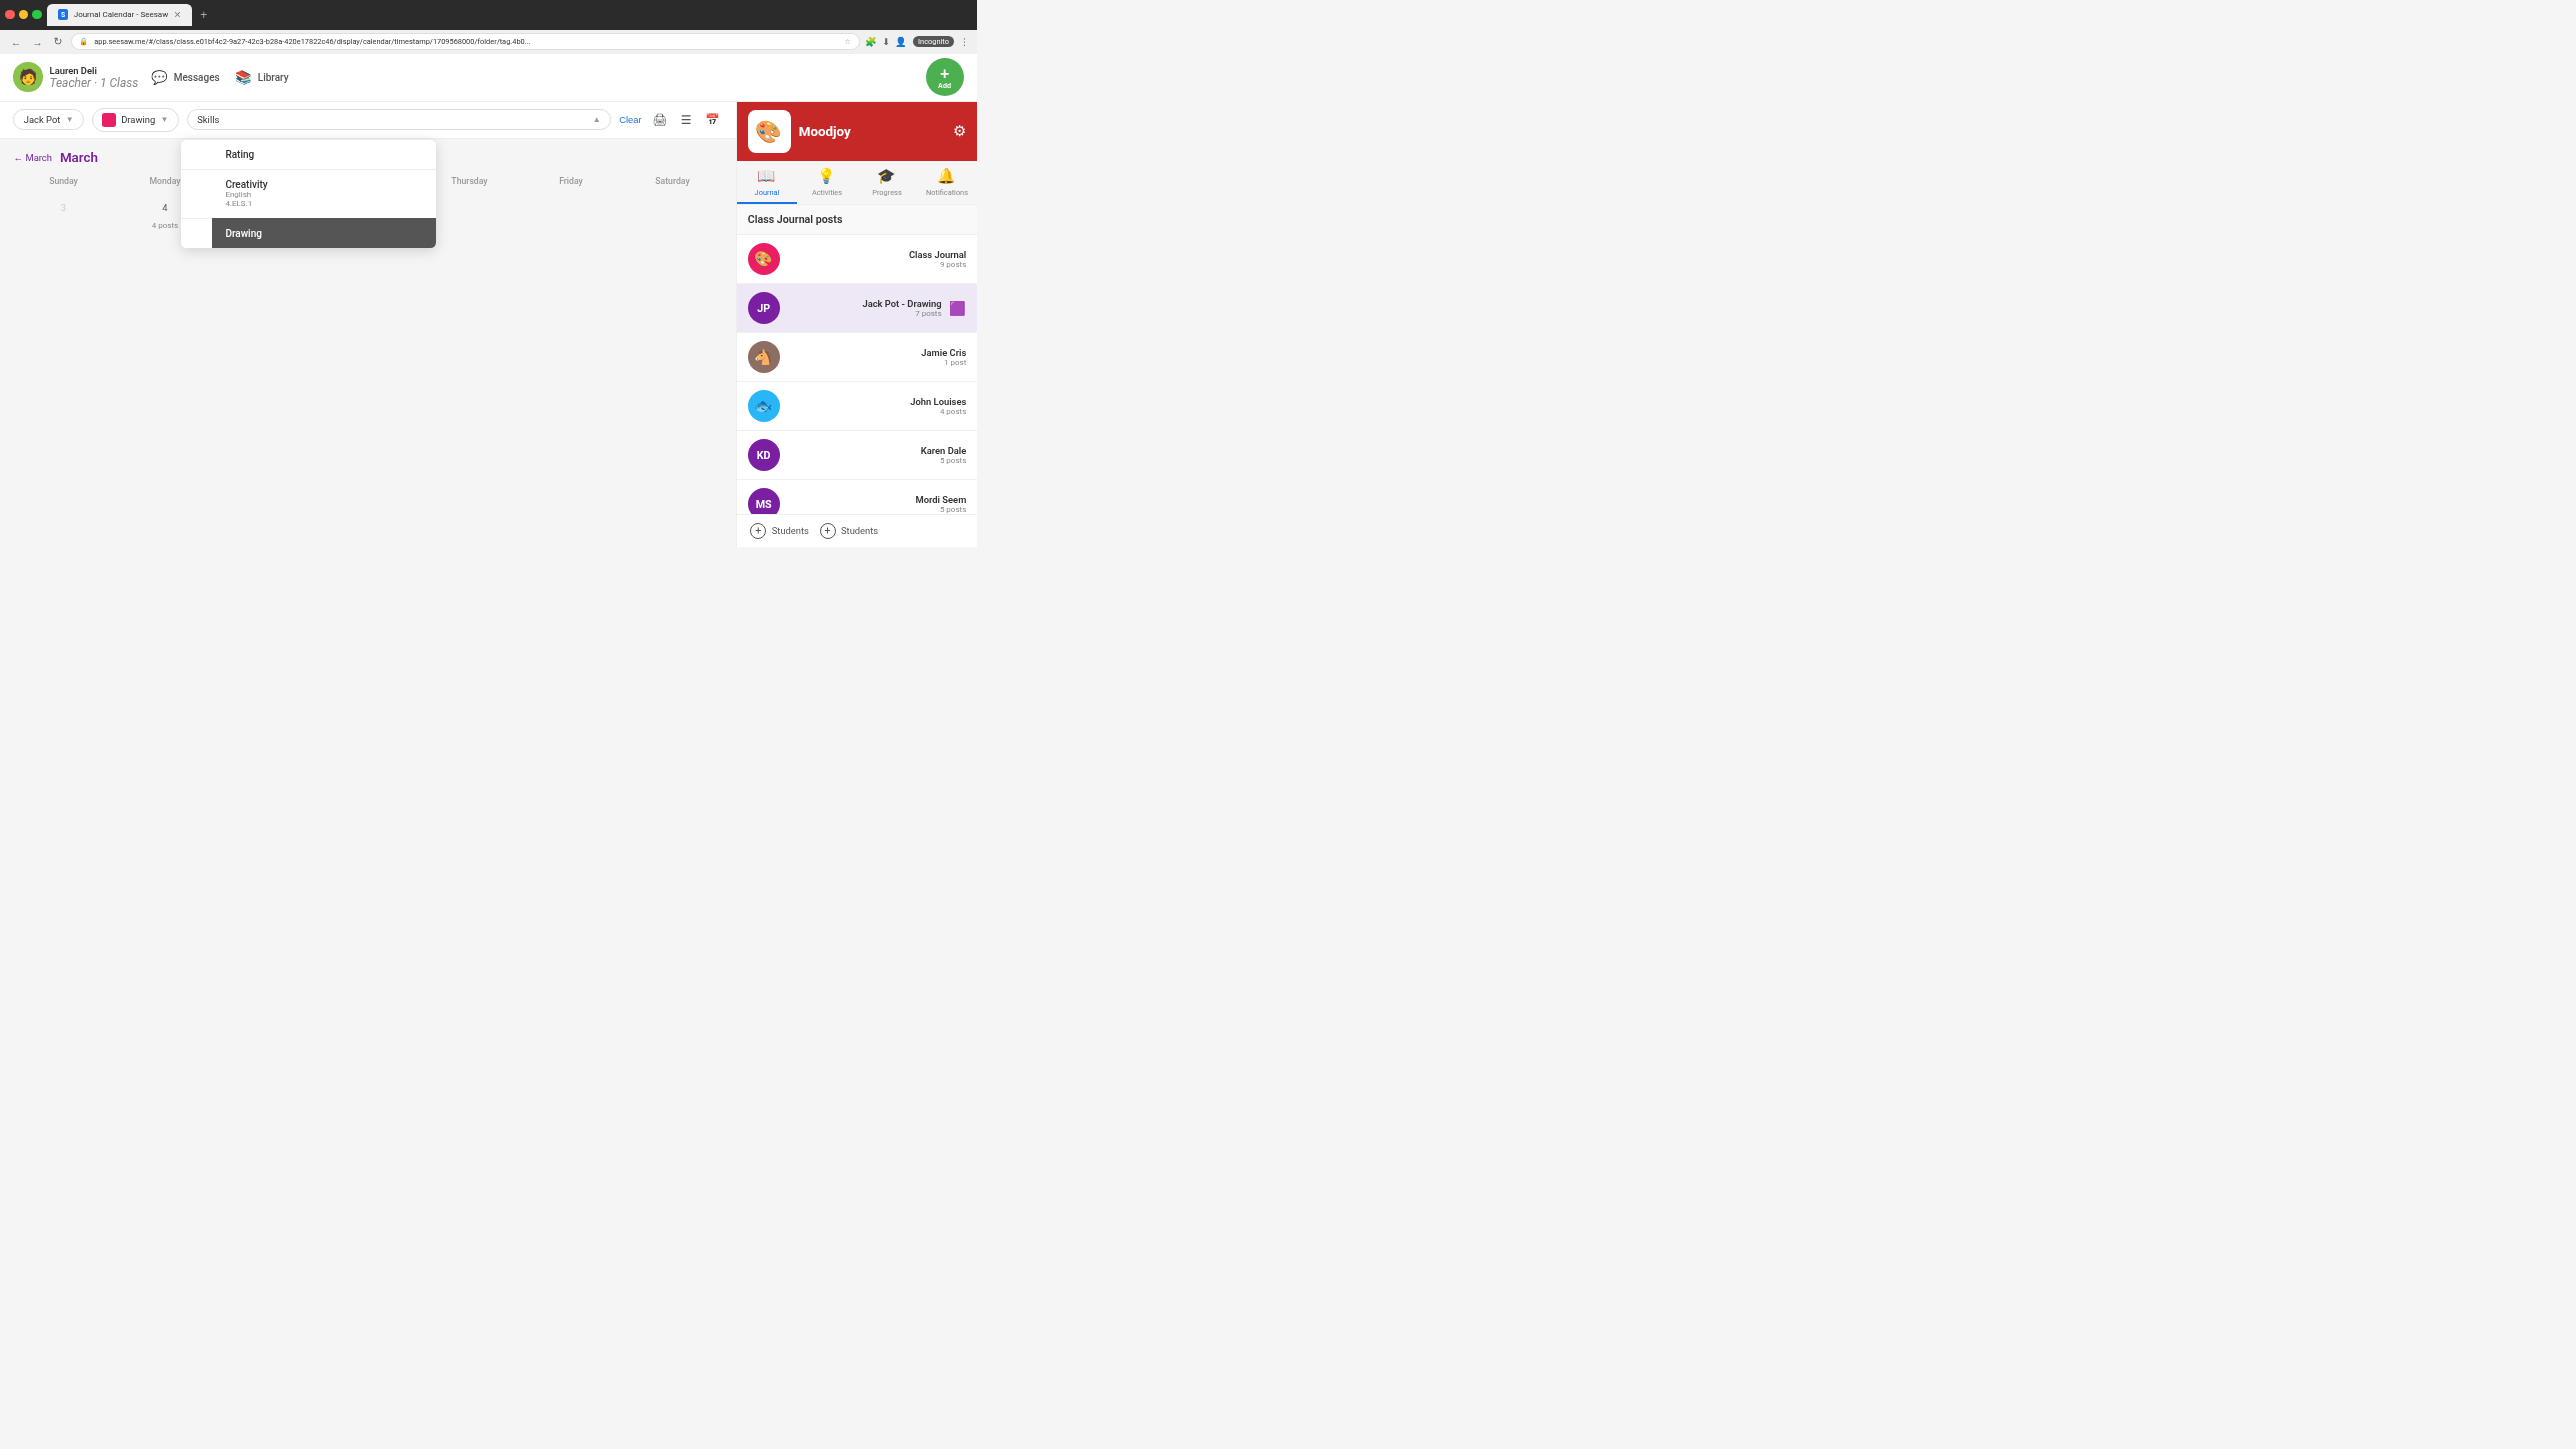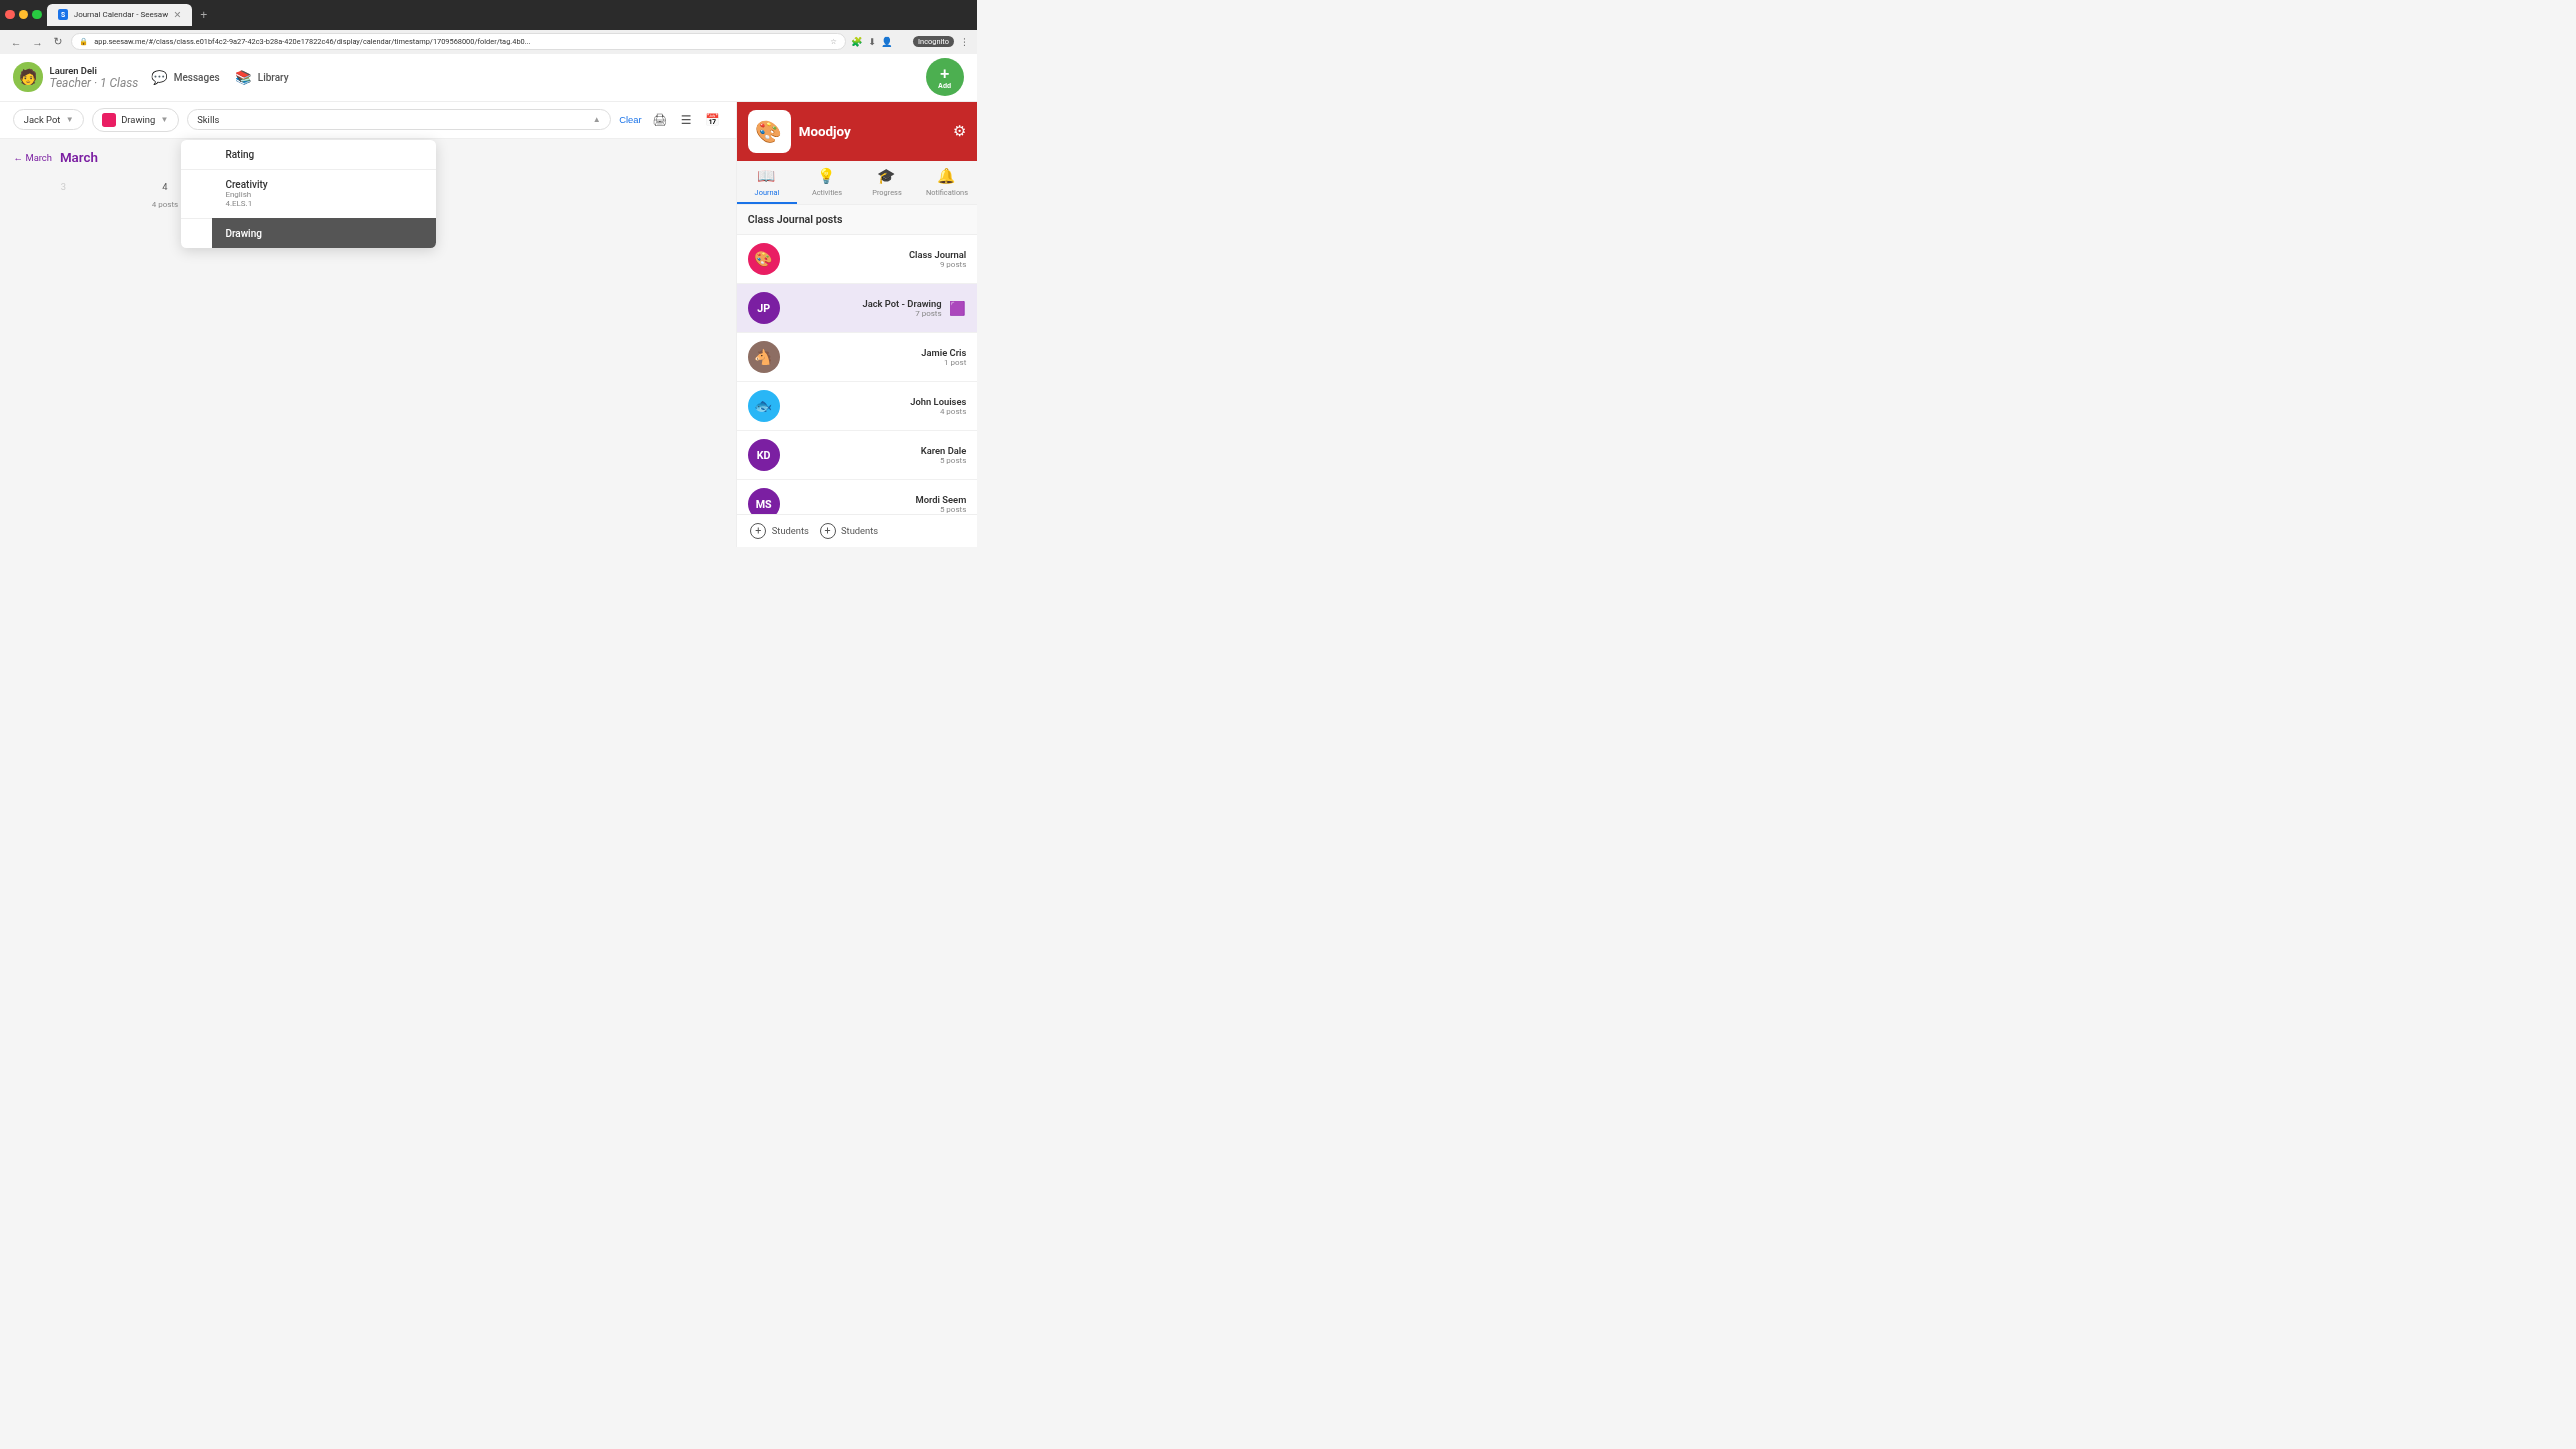--- a/index.html
+++ b/index.html
@@ -21,21 +21,21 @@
 
     
     .address-bar { background: #f0f0f0; height: 24px; display: flex; align-items: center; padding: 0 8px; gap: 5.4px; }
     .nav-btn { background: none; border: none; cursor: pointer; color: #666; font-size: 10.7px; padding: 2.7px; }
     .nav-btn:disabled { color: #ccc; }
     .url-bar { flex: 1; background: white; border: 0.7px solid #ddd; border-radius: 13.4px; padding: 2.7px 8px; font-size: 8px; display: flex; align-items: center; gap: 5.4px; }
     .url-text { color: #333; font-size: 7.4px; flex: 1; }
     .url-icon { color: #999; font-size: 7.4px; }
     .browser-actions { display: flex; gap: 5.4px; align-items: center; }
     .browser-action-btn { background: none; border: none; cursor: pointer; color: #666; font-size: 9.4px; }
-    .incognito-badge { background: #555; color: white; border-radius: 8px; padding: 1.3px 5.4px; font-size: 7.4px; margin-left: 14px; }
+    .incognito-badge { background: #555; color: white; border-radius: 8px; padding: 1.3px 5.4px; font-size: 7.4px; }
 
     
     .app { display: flex; flex-direction: column; height: calc(547px - 54px); }
 
     
     .top-header { background: white; height: 48px; display: flex; align-items: center; padding: 0 13.4px; border-bottom: 0.7px solid #eee; gap: 13.4px; }
     .user-info { display: flex; align-items: center; gap: 6.7px; }
     .user-avatar { width: 29.5px; height: 29.5px; border-radius: 50%; background: #8BC34A; display: flex; align-items: center; justify-content: center; font-size: 12px; overflow: hidden; }
     .user-details { display: flex; flex-direction: column; }
     .user-name { font-weight: 600; font-size: 9.4px; color: #333; }
@@ -222,20 +222,29 @@
         </div>
       </div>
 
       <div class="calendar-month-nav">
         <span class="month-back">
           ← <span>March</span>
         </span>
         <span class="month-title">March</span>
       </div>
 
+      <div class="day-headers">
+        <div class="day-header">Sunday</div>
+        <div class="day-header">Monday</div>
+        <div class="day-header">Tuesday</div>
+        <div class="day-header">Wednesday</div>
+        <div class="day-header">Thursday</div>
+        <div class="day-header">Friday</div>
+        <div class="day-header">Saturday</div>
+      </div>
 
       <div class="calendar-body">
         <div class="cal-cell">
           <div class="cal-date muted">3</div>
         </div>
         <div class="cal-cell">
           <div class="cal-date">4</div>
           <div class="cal-posts">4 posts</div>
         </div>
         <div class="cal-cell">

